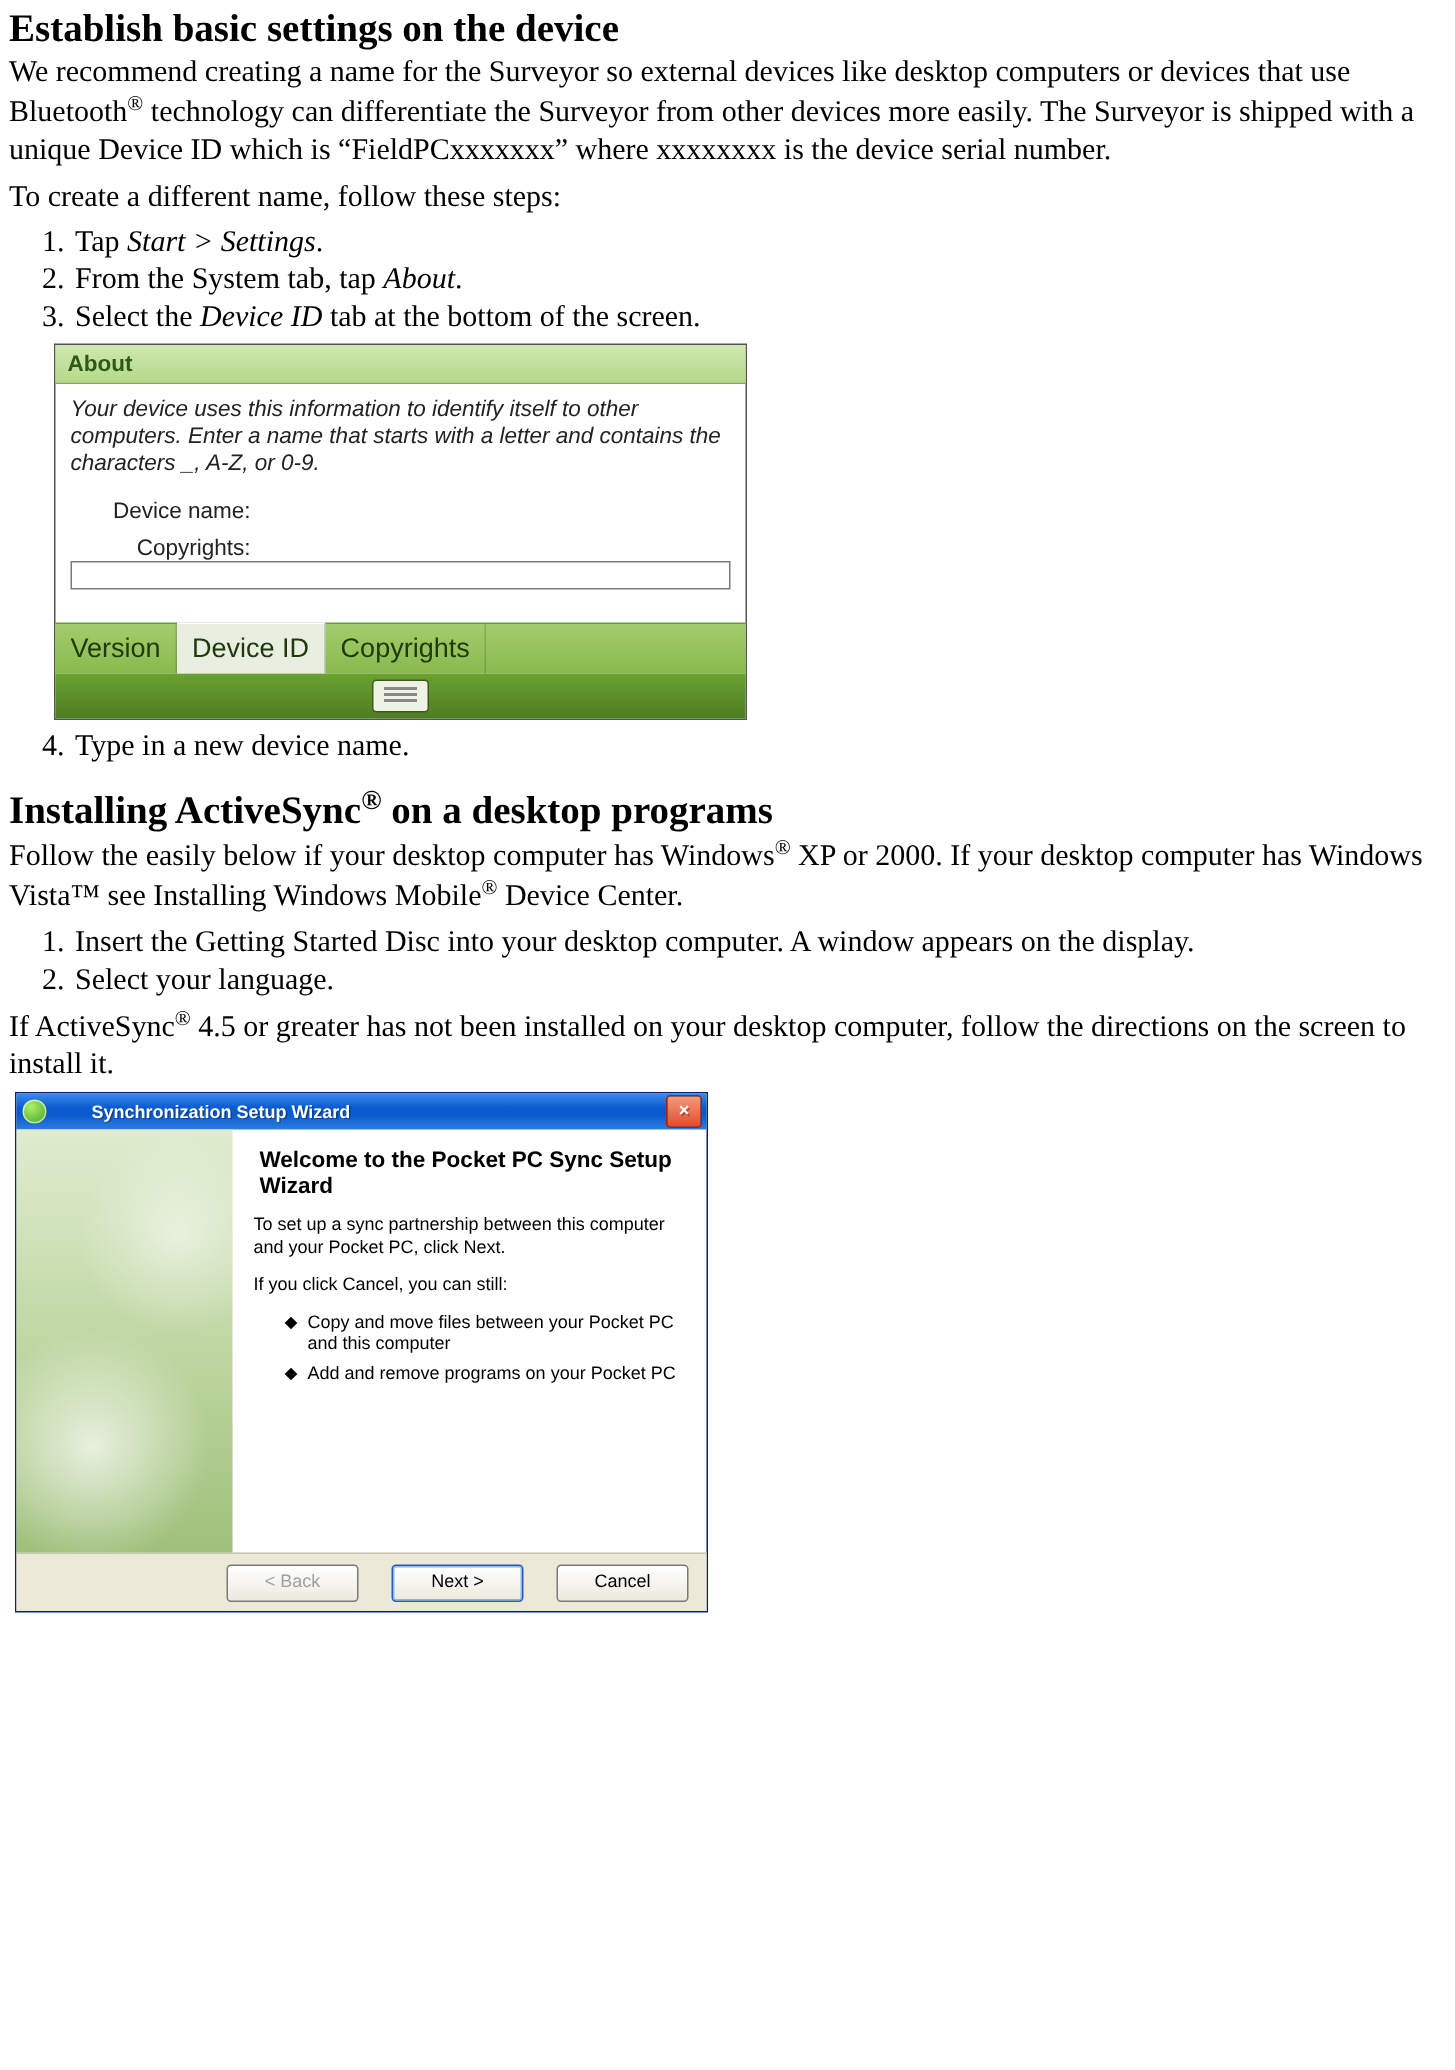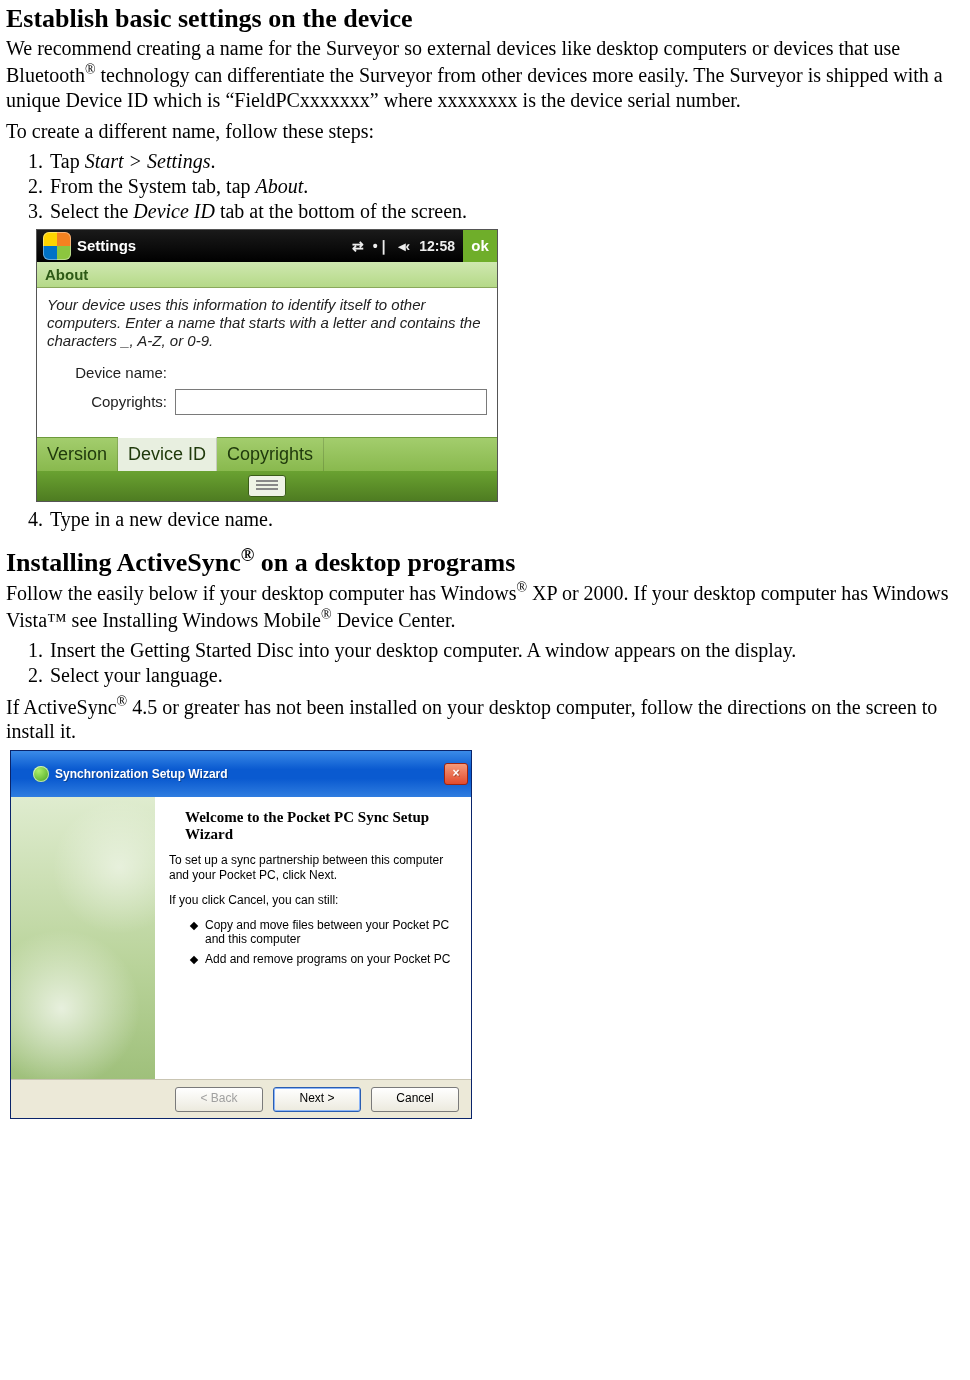--- a/index.html
+++ b/index.html
@@ -81,21 +81,21 @@
     font-weight: bold;
     padding: 4px 8px;
   }
   .wm-body {
     padding: 8px 10px 14px 10px;
     color: #222;
     font-size: 15px;
   }
   .wm-body p { margin: 0 0 14px 0; line-height: 1.2; font-style: italic; }
   .wm-row {
-    display: flex; align-items: center; margin: 8px 0;
+    display: flex; margin: 8px 0; flex-direction: column;
   }
   .wm-label {
     width: 120px; text-align: right; padding-right: 8px;
   }
   .wm-input {
     flex: 1; height: 24px;
     border: 1px solid #7a7a7a;
     padding: 0 6px;
     font-family: Tahoma, Verdana, Arial, sans-serif;
     font-size: 15px;
@@ -140,27 +140,28 @@
   .xp-wrap {
     width: 460px;
     font-family: Tahoma, Verdana, Arial, sans-serif;
     font-size: 12px;
     border: 1px solid #0a246a;
     margin: 6px 0 0 4px;
     background: #fff;
     user-select: none;
   }
   .xp-titlebar {
-    height: 46px;
+    height: 24px;
     background: linear-gradient(#3a8be8,#0a5ad0 40%,#0a5ad0 60%,#2f7de0);
     display: flex; align-items: center;
     color: #fff;
     font-weight: bold;
     text-shadow: 1px 1px 0 rgba(0,0,0,.3);
-    padding-left: 22px;
+    padding-left: 4px;
+    gap: 24px;
   }
   .xp-icon {
     width: 16px; height: 16px; border-radius: 50%;
     background: radial-gradient(circle at 35% 30%, #aef06a, #3fa01d);
     margin-right: 6px;
     box-shadow: inset 0 0 0 1px rgba(255,255,255,.6);
   }
   .xp-title { flex: 1; font-size: 12px; }
   .xp-close {
     width: 22px; height: 20px; margin-right: 3px;
@@ -179,36 +180,36 @@
       radial-gradient(circle at 35% 75%, rgba(255,255,255,.7), rgba(255,255,255,0) 34%),
       radial-gradient(circle at 75% 25%, rgba(255,255,255,.5), rgba(255,255,255,0) 28%),
       linear-gradient(#dfeccf,#b9d39a 60%,#9fc07b);
   }
   .xp-main {
     flex: 1;
     padding: 12px 16px 0 14px;
     color: #000;
   }
   .xp-main h3 {
-    margin: 0 0 10px 16px; font-size: 15px; font-weight: bold;
-    font-family: Liberation Serif, serif;
+    margin: 0 0 10px 4px; font-size: 15px; font-weight: bold;
+    font-family: Liberation Sans, sans-serif;
   }
   .xp-main p { margin: 0 0 10px 0; line-height: 1.25; }
   .xp-bullets { margin: 4px 0 0 22px; padding: 0; }
   .xp-bullets li { list-style: none; position: relative; margin: 6px 0; padding-left: 14px; }
   .xp-bullets li::before{
     content:""; position:absolute; left:0; top:5px;
     width:6px; height:6px; background:#000; transform: rotate(45deg);
   }
   .xp-footer {
     height: 38px;
     background: #ece9d8;
     border-top: 1px solid #c9c5b3;
     display: flex; align-items: center; justify-content: flex-end;
-    gap: 10px; padding-right: 12px;
+    gap: 22px; padding-right: 12px;
   }
   .xp-btn {
     min-width: 70px; height: 23px;
     border: 1px solid #7a7a7a; border-radius: 3px;
     background: linear-gradient(#fff,#eceade);
     font-family: Tahoma, Verdana, Arial, sans-serif;
     font-size: 12px;
     text-align: center; line-height: 21px;
     padding: 0 8px;
   }
@@ -235,32 +236,20 @@
   </li>
   <li>
     <span>From the System tab, tap </span><span class="italic">About</span><span>.</span>
   </li>
   <li>
     <span>Select the </span><span class="italic">Device ID</span><span> tab at the bottom of the screen.</span>
   </li>
 </ol>
 
 <div class="wm-wrap">
-  <div class="wm-titlebar">
-    <div class="wm-start"></div>
-    <div class="wm-title">Settings</div>
-    <div class="wm-title-spacer"></div>
-    <div class="wm-tray">
-      <span>⇄</span>
-      <span>•❘</span>
-      <span>◂‹</span>
-      <span style="font-weight:bold;">12:58</span>
-    </div>
-    <div class="wm-ok">ok</div>
-  </div>
 
   <div class="wm-subhead">About</div>
 
   <div class="wm-body">
     <p>Your device uses this information to identify itself to other computers. Enter a name that starts with a letter and contains the characters _, A-Z, or 0-9.</p>
 
     <div class="wm-row">
       <div class="wm-label">Device name:</div>
     </div>
 

